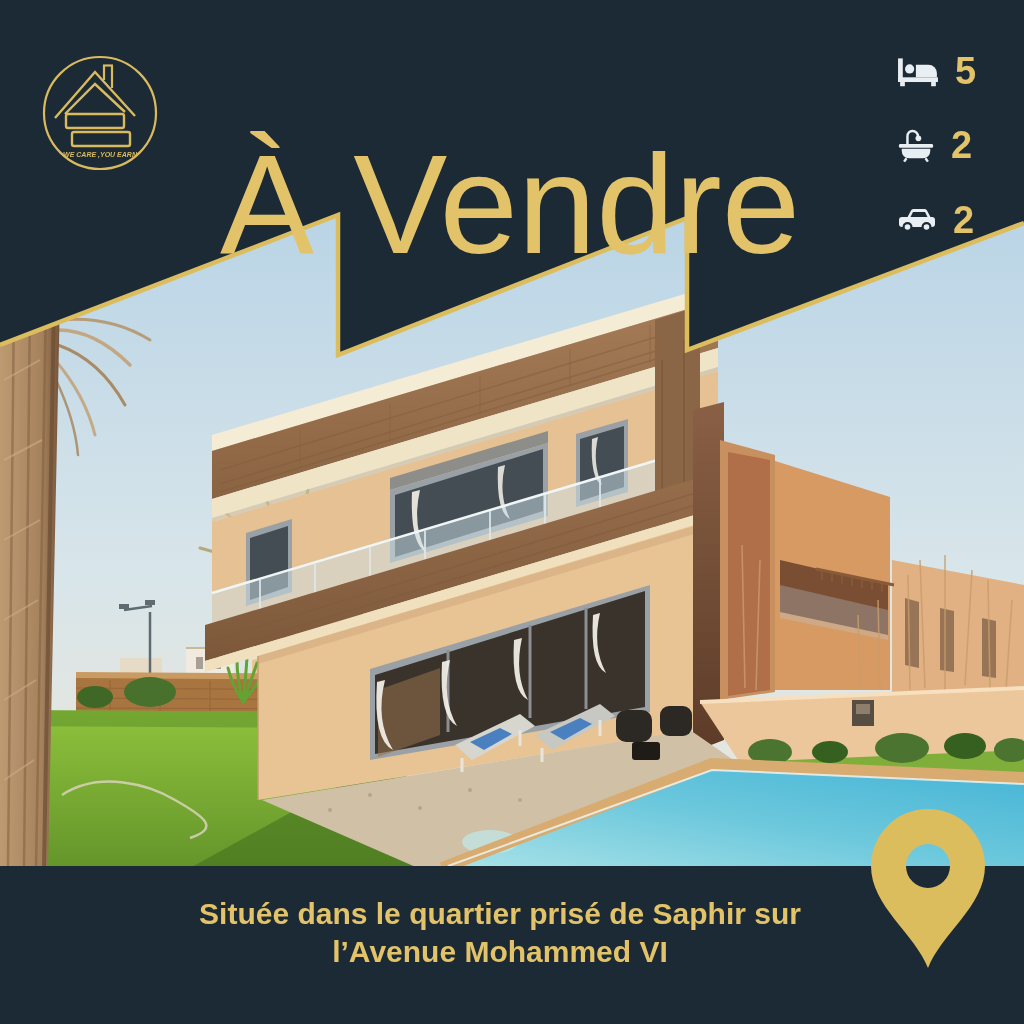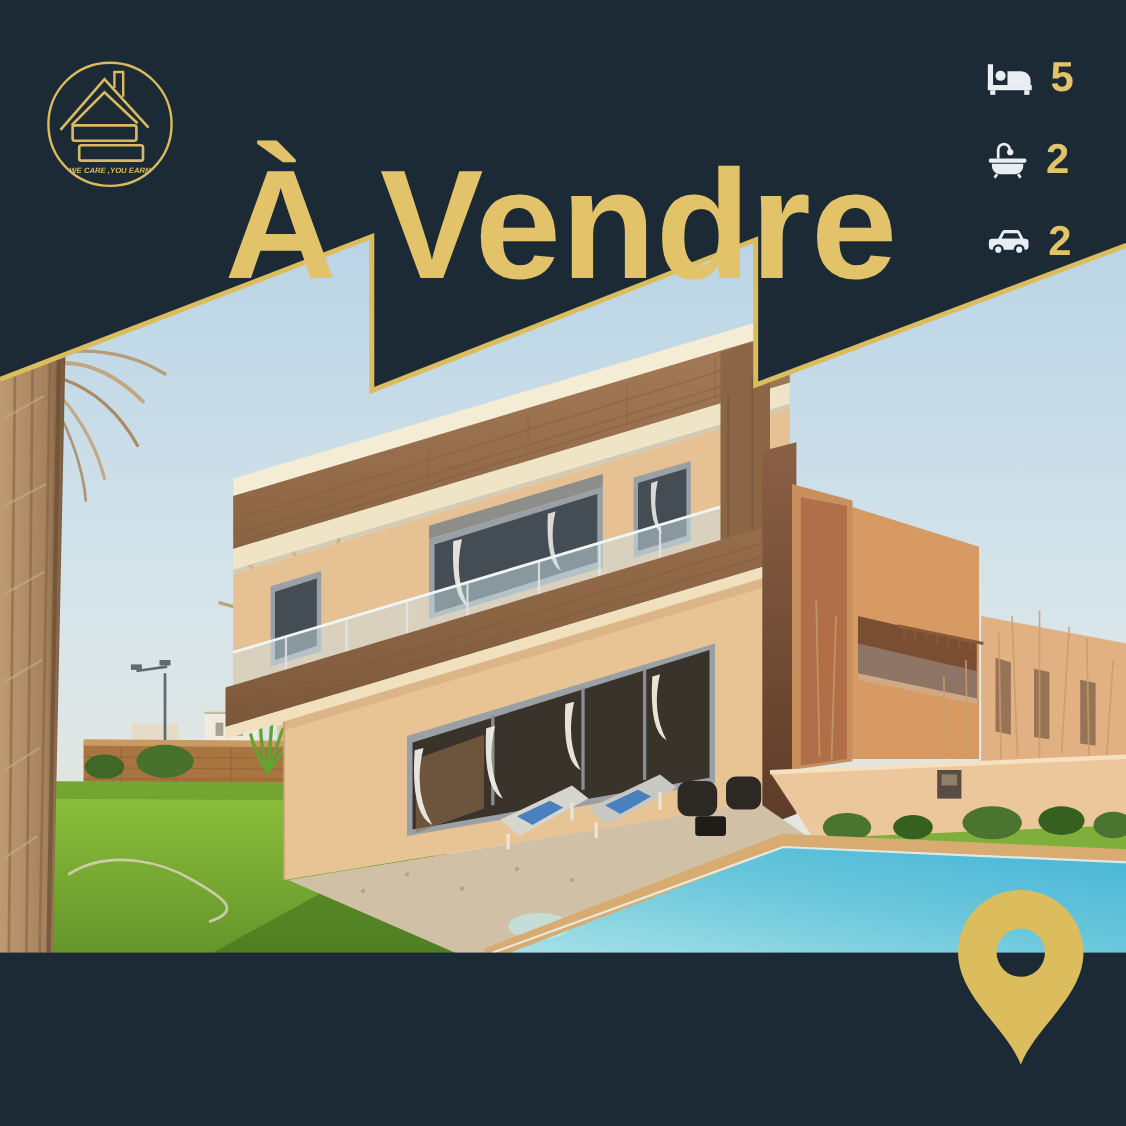--- a/index.html
+++ b/index.html
@@ -3,21 +3,21 @@
 <meta charset="utf-8">
 <style>
   html,body{margin:0;padding:0;background:#10181f;}
   .poster{
     position:relative;width:1024px;height:1024px;overflow:hidden;
     background:#1c2a35;font-family:"Liberation Sans",sans-serif;
   }
   .bg-art{position:absolute;left:0;top:0;width:1024px;height:1024px;}
   .title{
     position:absolute;left:125px;top:40px;width:770px;height:141px;
-    line-height:141px;text-align:center;font-size:141px;font-weight:bold;
+    line-height:141px;text-align:center;font-size:141px;font-weight:normal;
     color:#e2c369;white-space:nowrap;
   }
   .logo-box{position:absolute;left:36px;top:53px;width:128px;height:122px;}
   .specs{position:absolute;left:0;top:0;width:1024px;height:300px;}
   .spec-row{position:absolute;left:897px;display:flex;align-items:center;gap:16px;height:42px;}
   .spec-row.r0{top:50px;}
   .spec-row.r1{top:124px;}
   .spec-row.r2{top:199px;}
   .spec-value{color:#e2c369;font-size:38px;font-weight:bold;line-height:42px;}
   .address{
@@ -398,14 +398,18 @@
         <circle cx="10.5" cy="22" r="5" fill="#1c2a35"></circle>
         <circle cx="29.5" cy="22" r="5" fill="#1c2a35"></circle>
         <circle cx="10.5" cy="22" r="2.8" fill="#e9eef3"></circle>
         <circle cx="29.5" cy="22" r="2.8" fill="#e9eef3"></circle>
       </svg>
       <span class="spec-value">2</span>
     </div>
 
   </div>
 
+  <div class="address">
+    <div>Située dans le quartier prisé de Saphir sur</div>
+    <div>l’Avenue Mohammed VI</div>
+  </div>
 
 </div>
 
 </body></html>

